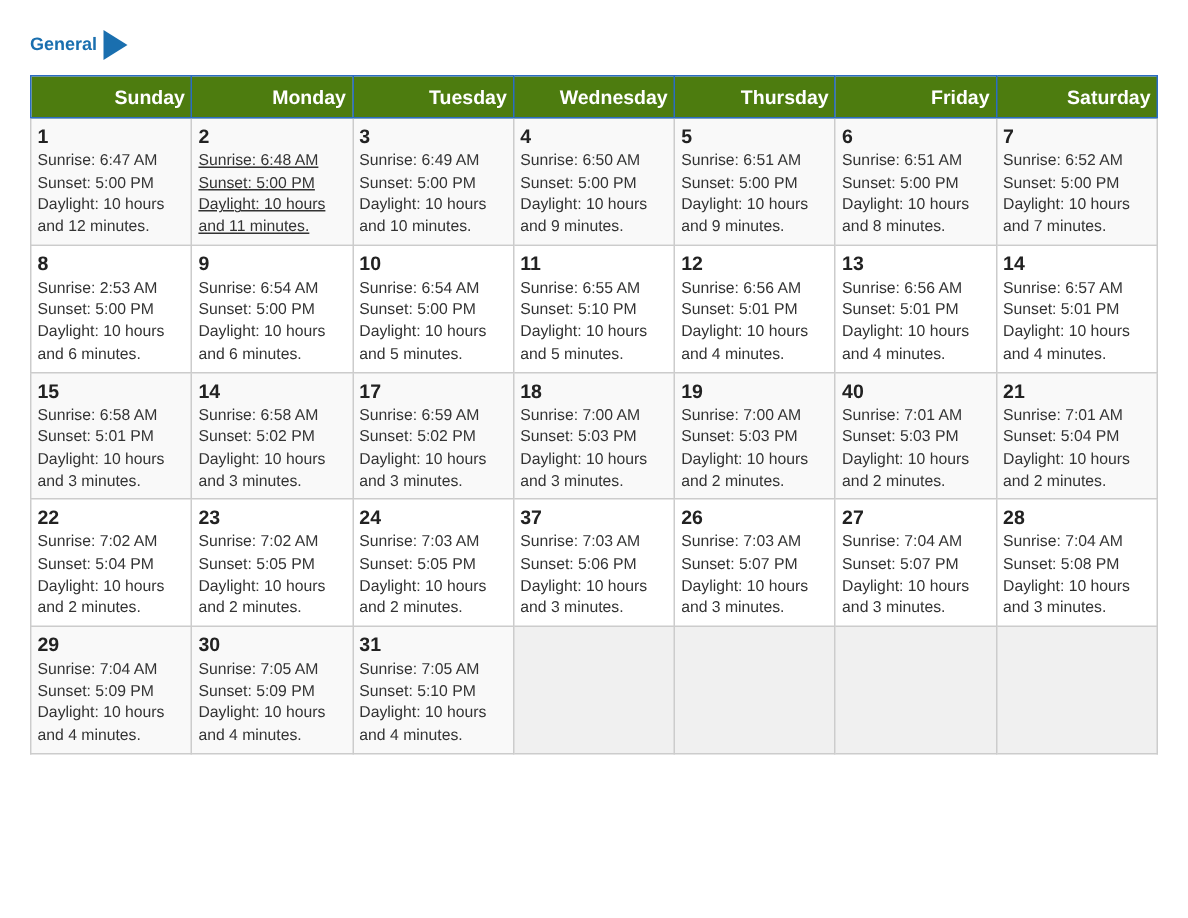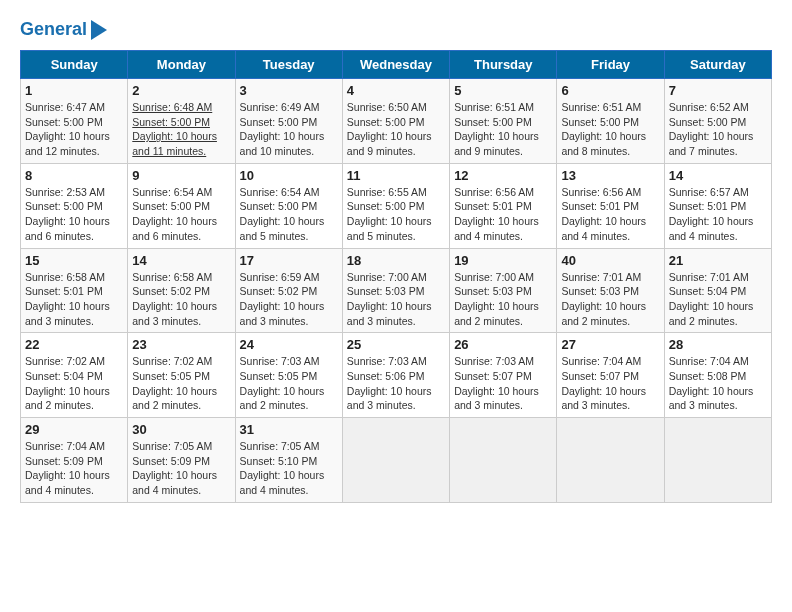--- a/index.html
+++ b/index.html
@@ -15,21 +15,21 @@
       justify-content: space-between;
       align-items: flex-start;
       margin-bottom: 10px;
     }
     .logo {
       display: flex;
       flex-direction: column;
       align-items: flex-start;
     }
     .logo-text {
-      font-size: 18px;
+      font-size: 12px;
       font-weight: bold;
       color: #333;
       line-height: 1.1;
     }
     .logo-text span.blue { color: #1a6faf; }
     .logo-arrow {
       display: inline-block;
       width: 0;
       height: 0;
       border-top: 10px solid transparent;
@@ -49,24 +49,24 @@
     .calendar-subtitle {
       font-size: 15px;
       color: #555;
     }
     table {
       width: 100%;
       border-collapse: collapse;
       font-size: 11px;
     }
     thead tr th {
-      background-color: #0369a1;
+      background-color: #4d7c0f;
       color: #fff;
       padding: 6px 4px;
-      text-align: center;
+      text-align: right;
       font-size: 13px;
       font-weight: bold;
       border: 1px solid #2a6cc4;
     }
     tbody tr td {
       border: 1px solid #ccc;
       vertical-align: top;
       padding: 4px;
       width: calc(100%/7);
       min-height: 80px;
@@ -192,21 +192,21 @@
         <td>
           <span class="day-num">10</span>
           <div class="day-info" style="white-space: pre-line;">Sunrise: 6:54 AM
 Sunset: 5:00 PM
 Daylight: 10 hours
 and 5 minutes.</div>
         </td>
         <td>
           <span class="day-num">11</span>
           <div class="day-info" style="white-space: pre-line;">Sunrise: 6:55 AM
-Sunset: 5:00 PM
+Sunset: 5:10 PM
 Daylight: 10 hours
 and 5 minutes.</div>
         </td>
         <td>
           <span class="day-num">12</span>
           <div class="day-info" style="white-space: pre-line;">Sunrise: 6:56 AM
 Sunset: 5:01 PM
 Daylight: 10 hours
 and 4 minutes.</div>
         </td>
@@ -292,21 +292,21 @@
 and 2 minutes.</div>
         </td>
         <td>
           <span class="day-num">24</span>
           <div class="day-info" style="white-space: pre-line;">Sunrise: 7:03 AM
 Sunset: 5:05 PM
 Daylight: 10 hours
 and 2 minutes.</div>
         </td>
         <td>
-          <span class="day-num">25</span>
+          <span class="day-num">37</span>
           <div class="day-info" style="white-space: pre-line;">Sunrise: 7:03 AM
 Sunset: 5:06 PM
 Daylight: 10 hours
 and 3 minutes.</div>
         </td>
         <td>
           <span class="day-num">26</span>
           <div class="day-info" style="white-space: pre-line;">Sunrise: 7:03 AM
 Sunset: 5:07 PM
 Daylight: 10 hours

